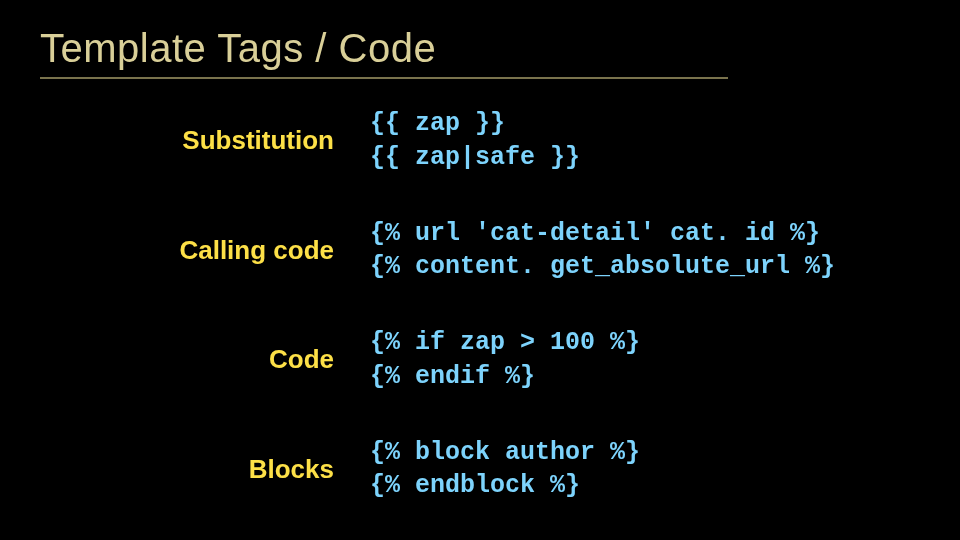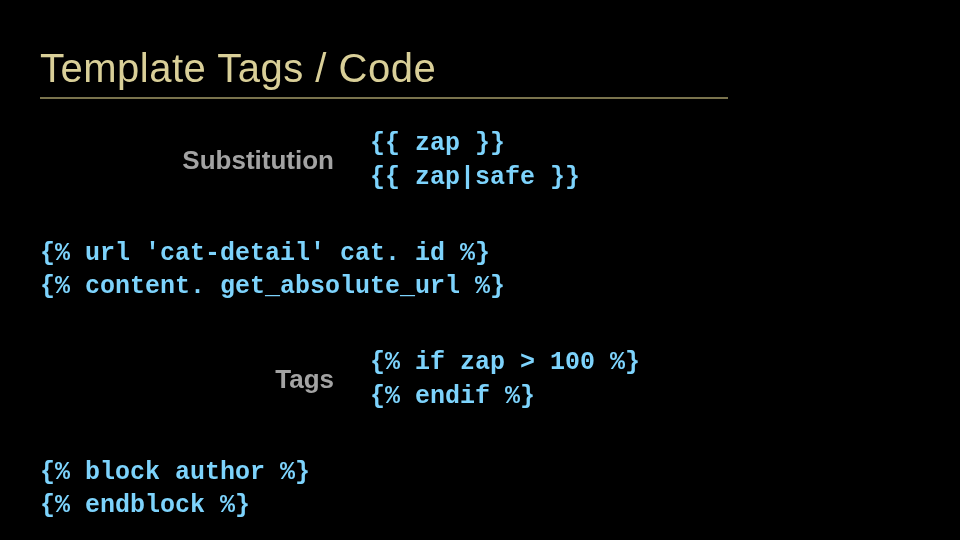--- a/index.html
+++ b/index.html
@@ -8,21 +8,21 @@
     width: 960px;
     height: 540px;
     background: #000;
     overflow: hidden;
   }
   .slide {
     width: 768px;
     height: 540px;
     background: #000;
     box-sizing: border-box;
-    padding: 46px 40px;
+    padding: 26px 40px;
   }
   .title {
     color: #d9cf98;
     font-family: "Segoe UI Light", "Segoe UI", "Helvetica Neue", Arial, sans-serif;
     font-weight: 300;
     font-size: 40px;
     letter-spacing: 0.5px;
     margin: 0 0 6px 0;
   }
   .rule {
@@ -31,21 +31,21 @@
     margin: 0 0 28px 0;
   }
   .row {
     display: flex;
     align-items: center;
     margin-bottom: 42px;
   }
   .label {
     width: 330px;
     min-width: 330px;
-    color: #a3a3a3;
+    color: #fde047;
     font-family: "Segoe UI Semibold", "Segoe UI", "Helvetica Neue", Arial, sans-serif;
     font-weight: 600;
     font-size: 26px;
     text-align: right;
     padding-right: 36px;
     box-sizing: border-box;
     line-height: 1.2;
   }
   .code {
     color: #7dd3fc;
@@ -63,27 +63,29 @@
   <h1 class="title">Template Tags / Code</h1>
   <hr class="rule">
 
   <div class="row">
     <div class="label">Substitution</div>
     <div class="code">{{ zap }}
 {{ zap|safe }}</div>
   </div>
 
   <div class="row">
+    <div class="label">Calling code</div>
     <div class="code">{% url 'cat-detail' cat. id %}
 {% content. get_absolute_url %}</div>
   </div>
 
   <div class="row">
-    <div class="label">Tags</div>
+    <div class="label">Code</div>
     <div class="code">{% if zap &gt; 100 %}
 {% endif %}</div>
   </div>
 
   <div class="row">
+    <div class="label">Blocks</div>
     <div class="code">{% block author %}
 {% endblock %}</div>
   </div>
 </div>
 
 </body></html>

